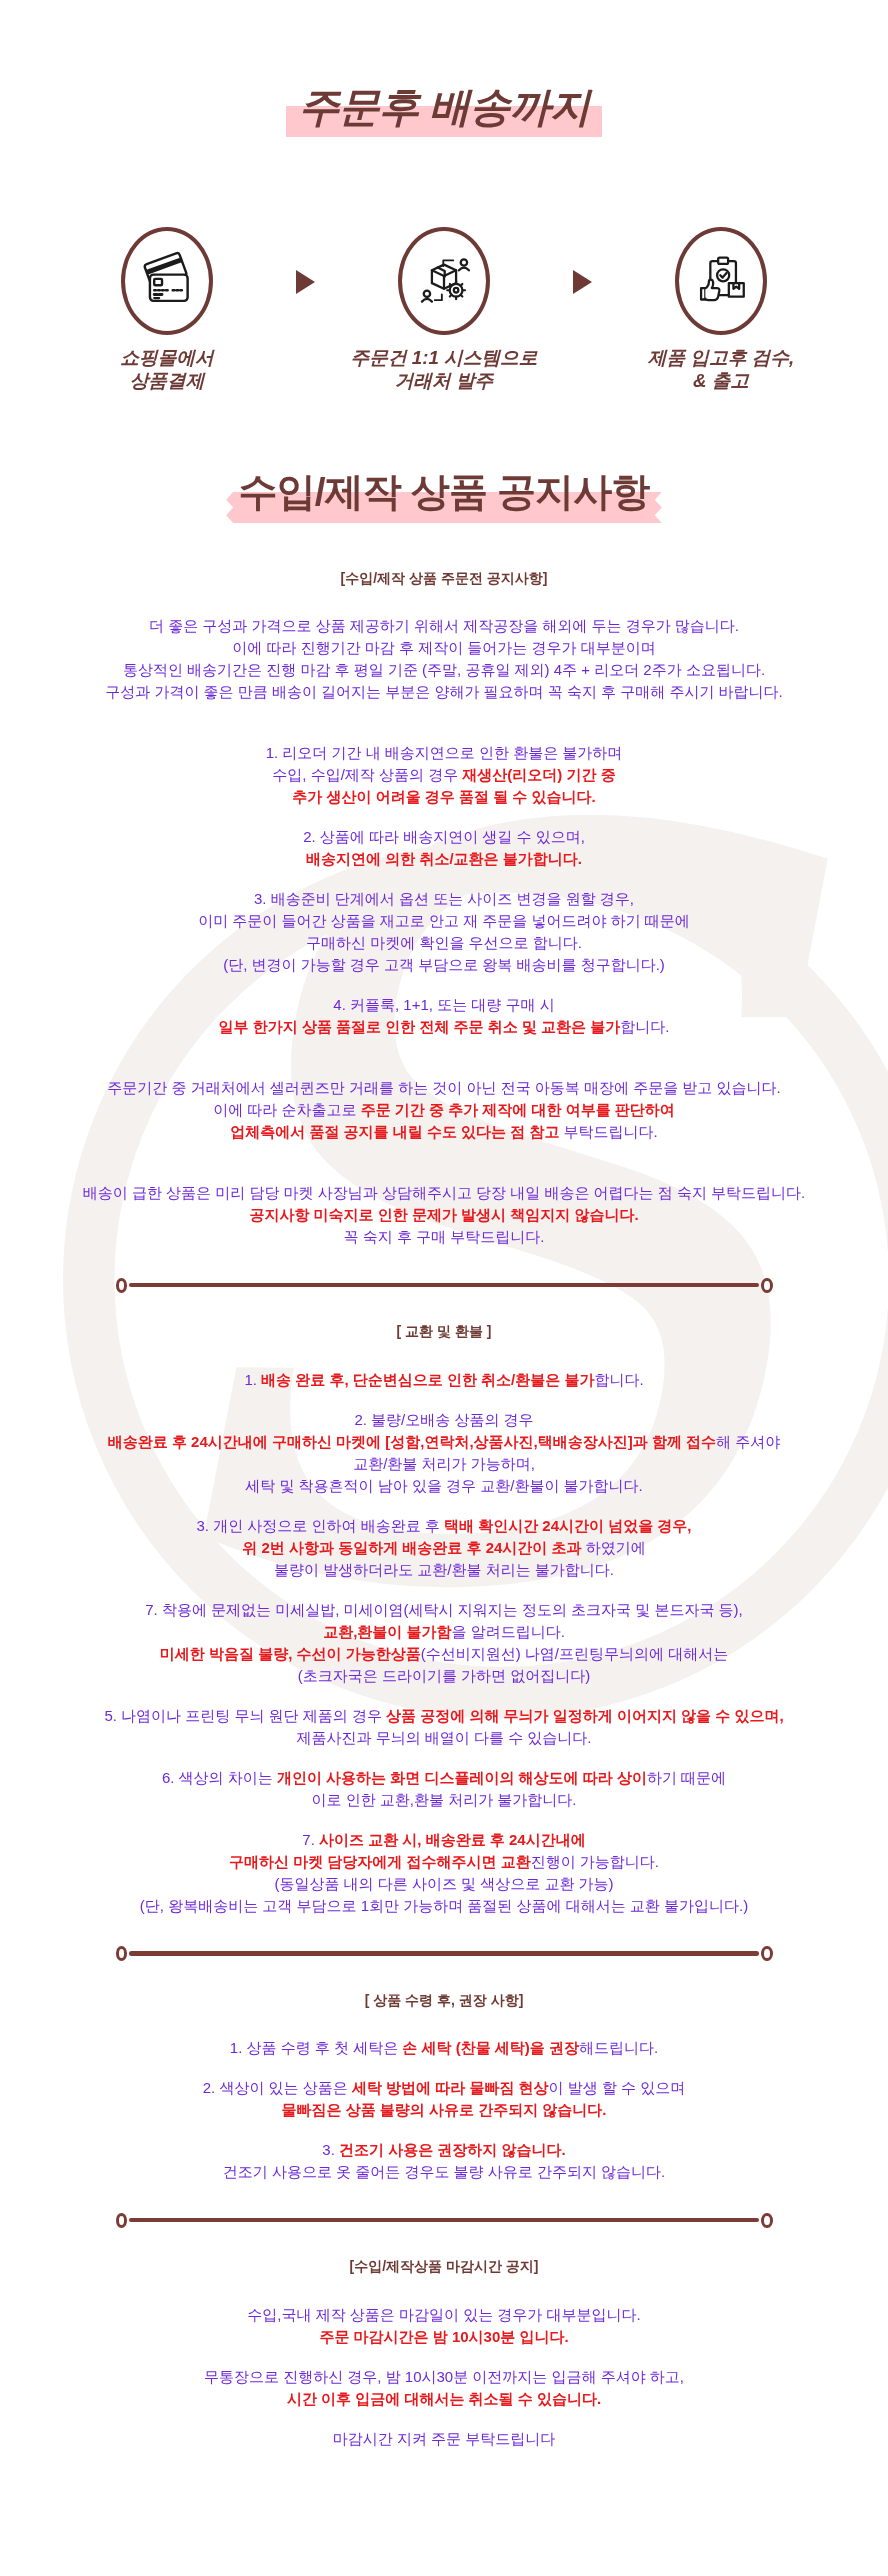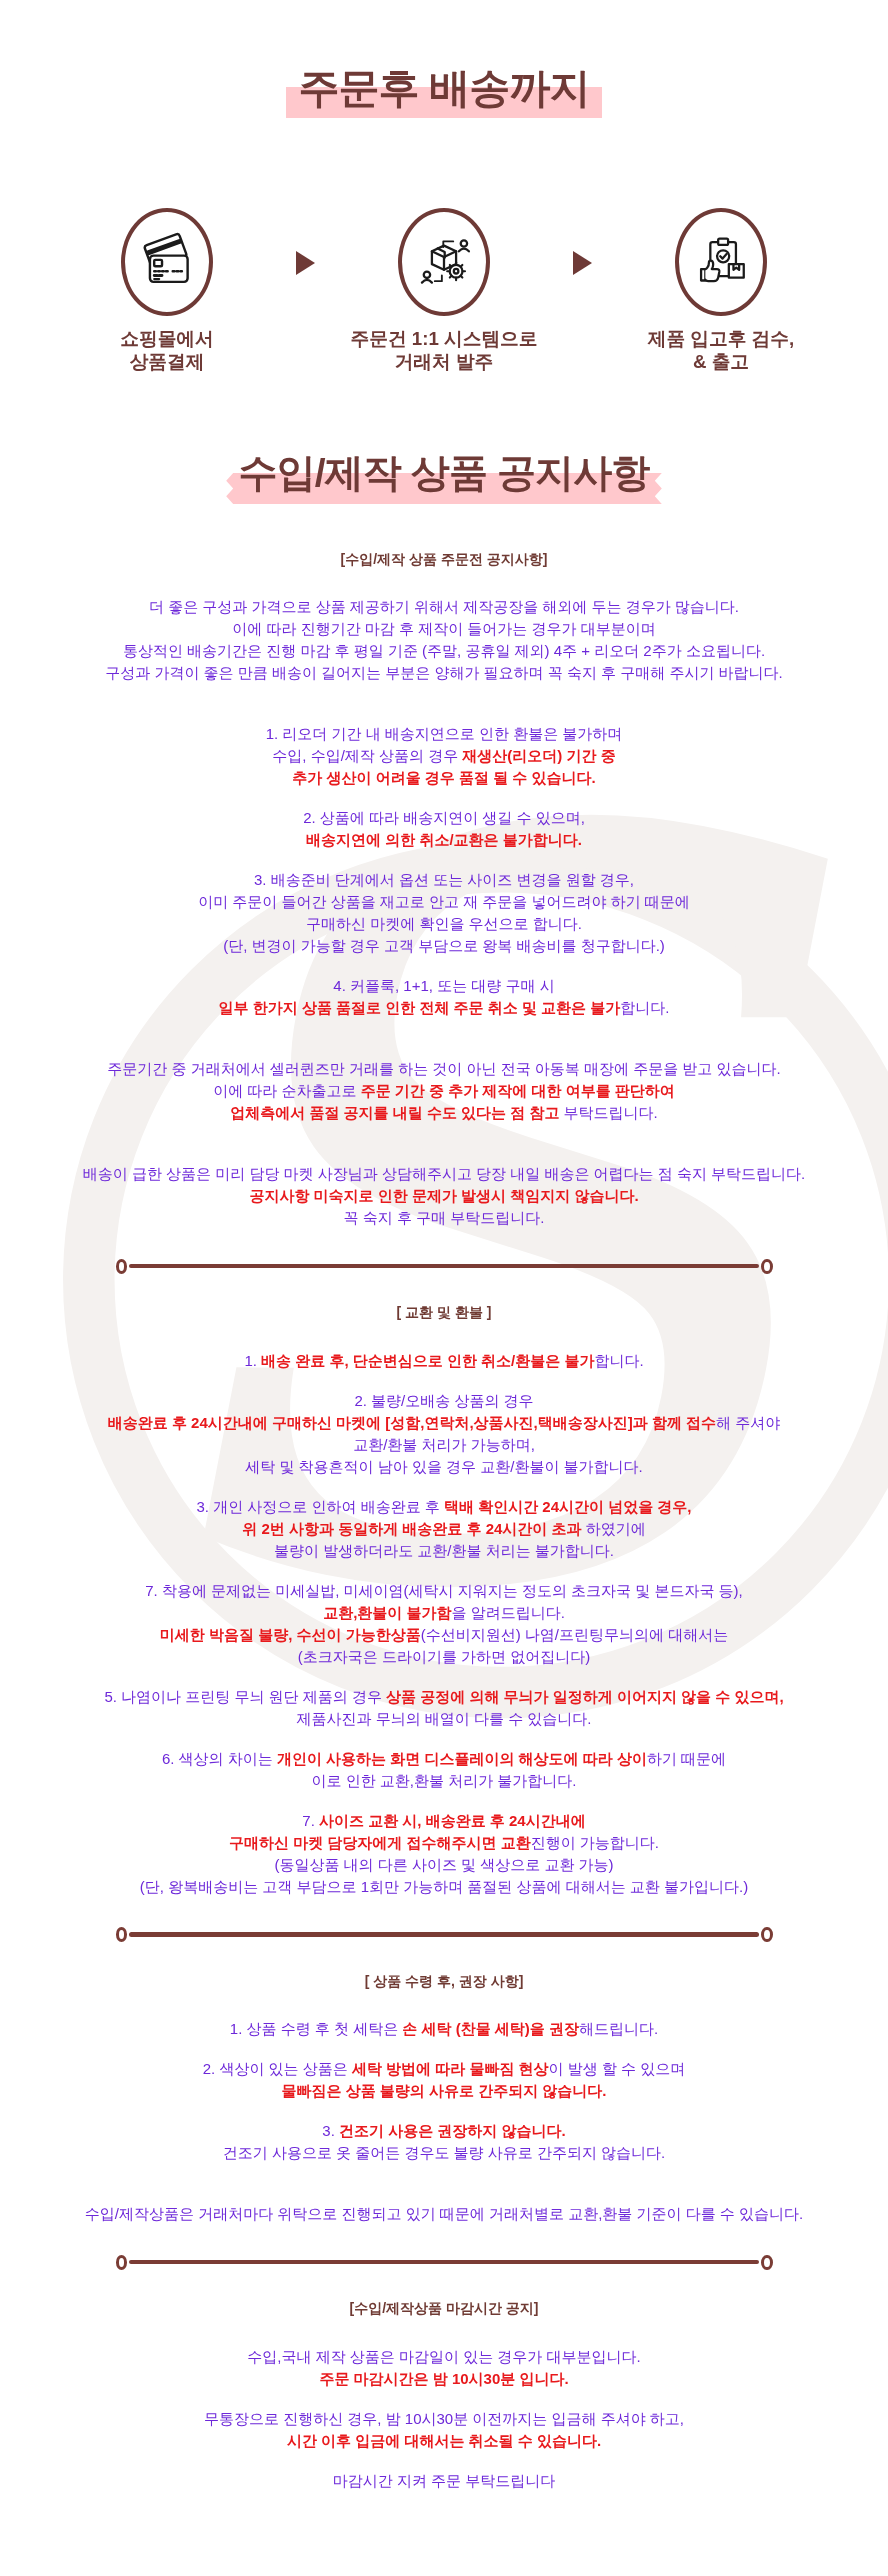--- a/index.html
+++ b/index.html
@@ -6,21 +6,21 @@
   html,body { background:#ffffff; }
   body { font-family:"Liberation Sans","DejaVu Sans",sans-serif; }
   .page { position:relative; width:888px; height:2576px; margin:0 auto; background:#fff; overflow:hidden; }
 
   
   .watermark { position:absolute; left:0; top:480px; width:888px; height:1777px; z-index:0; pointer-events:none; }
 
   .content { position:relative; z-index:1; }
 
   
-  .hero { padding-top:64px; text-align:center; }
+  .hero { padding-top:83px; text-align:center;font-style:italic; }
   .title-wrap { position:relative; display:inline-block; }
   .main-title { position:relative; z-index:1; font-size:41px; line-height:48px; font-weight:800;
                 color:#6E3A36; letter-spacing:-0.9px; }
   .t-band { position:absolute; left:-12.4px; right:-12.4px; bottom:-6.2px; height:31px; background:#FFC8CC; z-index:0; }
   .t-band.tape { clip-path:polygon(1.6% 0,100% 0,98.4% 25%,100% 50%,98.4% 75%,100% 100%,1.6% 100%,0 75%,1.6% 50%,0 25%); }
 
   .steps { margin-top:96px; display:flex; justify-content:center; align-items:flex-start; gap:27px; }
   .step { width:204px; display:flex; flex-direction:column; align-items:center; }
   .step-circle { width:92px; height:108px; border:4.4px solid #6E3A36; border-radius:50%;
                  display:flex; align-items:center; justify-content:center; background:#fff; }
@@ -249,23 +249,20 @@
             <p class="line"><span class="seg-n">1. 상품 수령 후 첫 세탁은 </span><span class="seg-r">손 세탁 (찬물 세탁)을 권장</span><span class="seg-n">해드립니다.</span></p>
           </div>
           <div class="block">
             <p class="line"><span class="seg-n">2. 색상이 있는 상품은 </span><span class="seg-r">세탁 방법에 따라 물빠짐 현상</span><span class="seg-n">이 발생 할 수 있으며</span></p>
             <p class="line"><span class="seg-r">물빠짐은 상품 불량의 사유로 간주되지 않습니다.</span></p>
           </div>
           <div class="block">
             <p class="line"><span class="seg-n">3. </span><span class="seg-r">건조기 사용은 권장하지 않습니다.</span></p>
             <p class="line"><span class="seg-n">건조기 사용으로 옷 줄어든 경우도 불량 사유로 간주되지 않습니다.</span></p>
           </div>
-          <div class="block lg">
-            <p class="line"><span class="seg-n">수입/제작상품은 거래처마다 위탁으로 진행되고 있기 때문에 거래처별로 교환,환불 기준이 다를 수 있습니다.</span></p>
-          </div>
         </section>
         <div class="divider">
           <span class="ring"></span>
           <span class="bar"></span>
           <span class="ring"></span>
         </div>
         <section class="sec">
           <h3 class="sec-header">[수입/제작상품 마감시간 공지]</h3>
           <div class="block">
             <p class="line"><span class="seg-n">수입,국내 제작 상품은 마감일이 있는 경우가 대부분입니다.</span></p>

